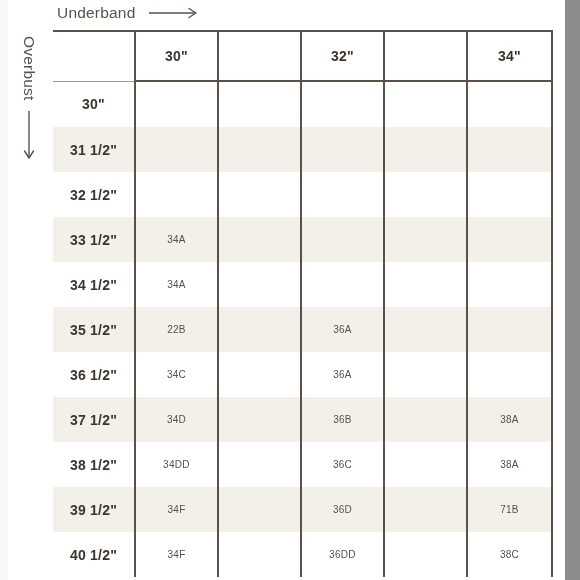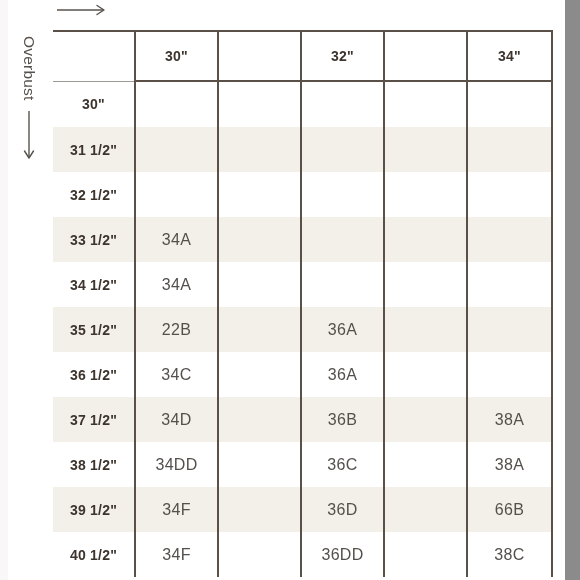--- a/index.html
+++ b/index.html
@@ -122,38 +122,39 @@
   #size-table td.row-label {
     font-size: 14px;
     font-weight: bold;
     color: #3d352d;
     letter-spacing: 0.2px;
     border-left: none;
   }
 
   
   #size-table td.data-cell {
-    font-size: 16px;
+    font-size: 10px;
     font-weight: normal;
     color: #54504b;
     letter-spacing: 0.3px;
   }
 
   
   #size-table tbody tr.stripe td { background: #f3f0ea; }
   #size-table tbody tr.plain  td { background: #ffffff; }
 </style>
 </head>
 <body>
 
 <div id="page">
 
   <div class="edge-strip-left"></div>
 
   <div class="caption-underband">
+    <span>Underband</span>
     <svg class="arrow-right" width="52" height="12" viewBox="0 0 52 12">
       <line x1="0" y1="6" x2="46" y2="6" stroke="#58524c" stroke-width="1.4"></line>
       <polyline points="40,1.5 47,6 40,10.5" fill="none" stroke="#58524c" stroke-width="1.4" stroke-linecap="round" stroke-linejoin="round"></polyline>
     </svg>
   </div>
 
   <div class="caption-overbust">
     <span class="label-vert">Overbust</span>
     <svg class="arrow-down" width="12" height="52" viewBox="0 0 12 52">
       <line x1="6" y1="0" x2="6" y2="46" stroke="#58524c" stroke-width="1.4"></line>
@@ -252,21 +253,21 @@
           <td class="data-cell">36C</td>
           <td class="data-cell"></td>
           <td class="data-cell">38A</td>
         </tr>
         <tr class="stripe">
           <td class="row-label">39 1/2"</td>
           <td class="data-cell">34F</td>
           <td class="data-cell"></td>
           <td class="data-cell">36D</td>
           <td class="data-cell"></td>
-          <td class="data-cell">66B</td>
+          <td class="data-cell">71B</td>
         </tr>
         <tr class="plain">
           <td class="row-label">40 1/2"</td>
           <td class="data-cell">34F</td>
           <td class="data-cell"></td>
           <td class="data-cell">36DD</td>
           <td class="data-cell"></td>
           <td class="data-cell">38C</td>
         </tr>
       </tbody>

